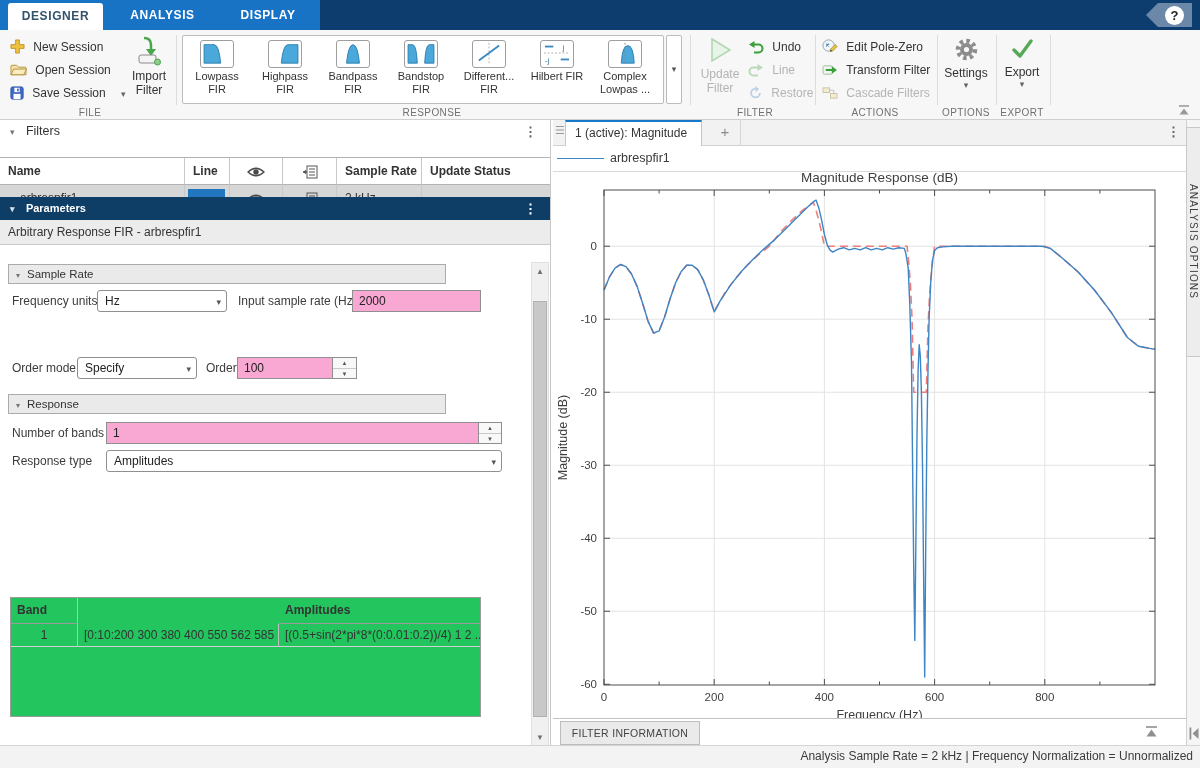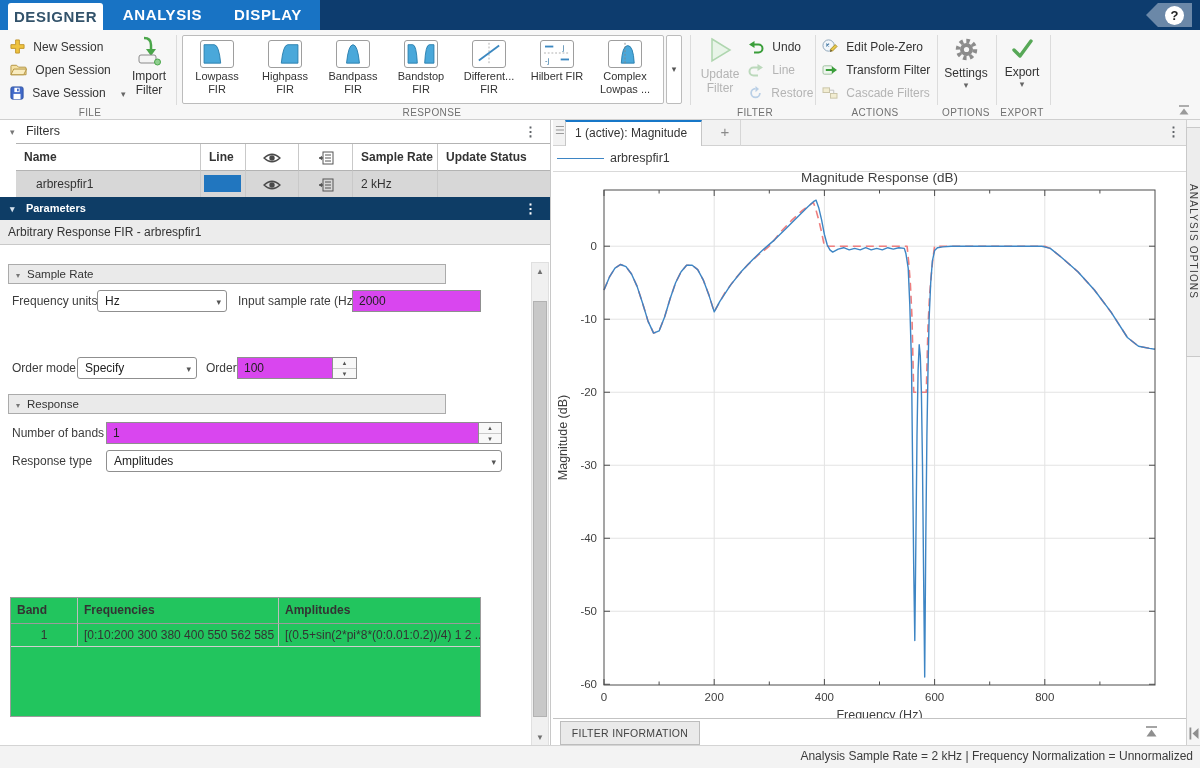--- a/index.html
+++ b/index.html
@@ -2,21 +2,21 @@
 <html><head>
 <meta charset="utf-8">
 <style>
   html,body{margin:0;padding:0;}
   body{width:1200px;height:768px;position:relative;overflow:hidden;background:#fff;
        font-family:"Liberation Sans",sans-serif;font-size:12px;color:#333;}
   .abs{position:absolute;}
   
   #titlebar{left:0;top:0;width:1200px;height:30px;background:#0d3c6e;}
   #tabstrip{left:0;top:0;width:320px;height:30px;background:#1873c4;}
-  .tstab{position:absolute;top:0;height:30px;line-height:30px;font-size:15px;font-weight:bold;
+  .tstab{position:absolute;top:0;height:30px;line-height:30px;font-size:12px;font-weight:bold;
          letter-spacing:.6px;color:#fff;text-align:center;}
   #tab-designer{left:8px;top:3px;height:27px;line-height:27px;width:95px;background:#fff;color:#33536b;
                 border-radius:3px 3px 0 0;}
   #help-badge{left:1146px;top:3px;width:46px;height:24px;background:#6b88a8;
               clip-path:polygon(0 50%,26% 0,100% 0,100% 100%,26% 100%);}
   #help-badge .q{position:absolute;left:19px;top:2.5px;width:19px;height:19px;border-radius:50%;
                  background:#fff;color:#222;font-weight:bold;font-size:13px;text-align:center;line-height:19px;}
   
   #ribbon{left:0;top:30px;width:1200px;height:90px;background:#f7f7f7;border-bottom:1px solid #cfcfcf;box-sizing:border-box;}
   .vsep{position:absolute;top:5px;height:70px;width:1px;background:#dcdcdc;}
@@ -34,37 +34,37 @@
   #gal-drop{left:666px;top:5px;width:16px;height:69px;background:#fff;border:1px solid #bcbcbc;border-radius:2px;
             box-sizing:border-box;text-align:center;line-height:66px;color:#555;font-size:9px;}
   .bigbtn{position:absolute;text-align:center;font-size:12px;color:#333;}
   .bigbtn.dis{color:#b4b4b4;}
   
   #left-panel{left:0;top:120px;width:551px;height:625px;background:#fff;border-right:1px solid #c8c8c8;
               box-sizing:border-box;overflow:hidden;}
   .panel-hdr{position:absolute;left:0;width:551px;height:23px;line-height:23px;}
   .tri{color:#777;font-size:9px;}
   .dots{position:absolute;left:524px;top:0;font-weight:bold;color:#5f6368;font-size:13px;}
-  #filters-table{position:absolute;left:0;top:23px;width:551px;height:53px;border-top:1px solid #b3b3b3;border-bottom:1px solid #b3b3b3;margin-left:16px;}
+  #filters-table{position:absolute;left:0;top:37px;width:551px;height:53px;border-top:1px solid #b3b3b3;border-bottom:1px solid #b3b3b3;}
   .ft-cell{position:absolute;box-sizing:border-box;border-right:1px solid #c9c9c9;height:27px;line-height:26px;padding-left:8px;overflow:hidden;}
   .ft-head{top:0;font-weight:bold;background:#fff;border-bottom:1px solid #b3b3b3;}
   .ft-row{top:27px;height:26px;background:#d7d7d7;}
   #params-bar{top:77px;background:#0e3d66;color:#fff;font-weight:bold;}
   #params-bar .tri{color:#d7e3ef;}
   #params-sub{position:absolute;left:0;top:100px;width:551px;height:25px;line-height:25px;background:#ececec;
               border-bottom:1px solid #c9c9c9;padding-left:8px;box-sizing:border-box;}
   #param-area{position:absolute;left:0;top:142px;width:530px;height:483px;overflow:hidden;}
   .ghead{position:absolute;left:8px;width:438px;height:20px;background:#eaeaea;border:1px solid #ababab;
          box-sizing:border-box;font-size:11.5px;line-height:18px;color:#333;padding-left:7px;}
   .ghead .tri{margin-right:7px;font-size:8px;}
   .lbl{position:absolute;font-size:12px;color:#3c3c3c;white-space:nowrap;line-height:22px;height:22px;}
   .dd{position:absolute;background:#fff;border:1px solid #8f8f8f;border-radius:3px;font-size:12px;color:#222;
       line-height:20px;height:22px;box-sizing:border-box;padding:0 18px 0 7px;overflow:hidden;white-space:nowrap;}
   .dd .car{position:absolute;right:5px;top:1px;color:#555;font-size:9px;}
-  .tf{position:absolute;background:#d946ef;border:1px solid #8f8f8f;font-size:12px;color:#222;line-height:20px;
+  .tf{position:absolute;background:#f9a8d4;border:1px solid #8f8f8f;font-size:12px;color:#222;line-height:20px;
       height:22px;box-sizing:border-box;padding:0 6px;overflow:hidden;white-space:nowrap;}
   .spinbtns{position:absolute;height:22px;border:1px solid #8f8f8f;border-left:none;box-sizing:border-box;background:#f8f8f8;}
   .spinbtns div{height:10px;line-height:10px;text-align:center;font-size:6px;color:#555;}
   .spinbtns div:first-child{border-bottom:1px solid #c9c9c9;}
   #band-table{position:absolute;left:10px;top:335px;width:471px;height:120px;border:1px solid #9b9b9b;background:#22c55e;box-sizing:border-box;}
   .bt-cell{position:absolute;box-sizing:border-box;border-right:1px solid #bdbdbd;padding-left:6px;overflow:hidden;white-space:nowrap;}
   .bt-head{top:0;height:26px;line-height:25px;font-weight:bold;border-bottom:1px solid #9b9b9b;}
   .bt-row{top:26px;height:23px;line-height:22px;border-bottom:1px solid #d0d0d0;}
   
   #pscroll{position:absolute;left:531px;top:142px;width:18px;height:485px;background:#f0f0f0;border:1px solid #e0e0e0;box-sizing:border-box;}
@@ -374,21 +374,20 @@
     <div class="tf" style="left:106px;top:160px;width:373px;">1</div>
     <div class="spinbtns" style="left:479px;top:160px;width:23px;">
         <div>▲</div>
         <div>▼</div>
       </div>
     <div class="lbl" style="left:12px;top:188px;">Response type</div>
     <div class="dd" style="left:106px;top:188px;width:396px;"><span>Amplitudes</span><span class="car">▾</span></div>
 
     <div id="band-table">
       <div class="bt-cell bt-head" style="left:0;width:67px;">Band</div>
-      <div class="bt-cell bt-head" style="left:67px;width:201px;">Frequencies</div>
       <div class="bt-cell bt-head" style="left:268px;width:201px;border-right:none;">Amplitudes</div>
       <div class="bt-cell bt-row" style="left:0;width:67px;text-align:center;padding-left:0;">1</div>
       <div class="bt-cell bt-row" style="left:67px;width:201px;">[0:10:200 300 380 400 550 562 585 ...</div>
       <div class="bt-cell bt-row" style="left:268px;width:201px;border-right:none;">[(0.5+sin(2*pi*8*(0:0.01:0.2))/4) 1 2 ...</div>
     </div>
 
   </div>
 
   <div id="pscroll">
     <div class="sarrow" style="top:0;">▲</div>

